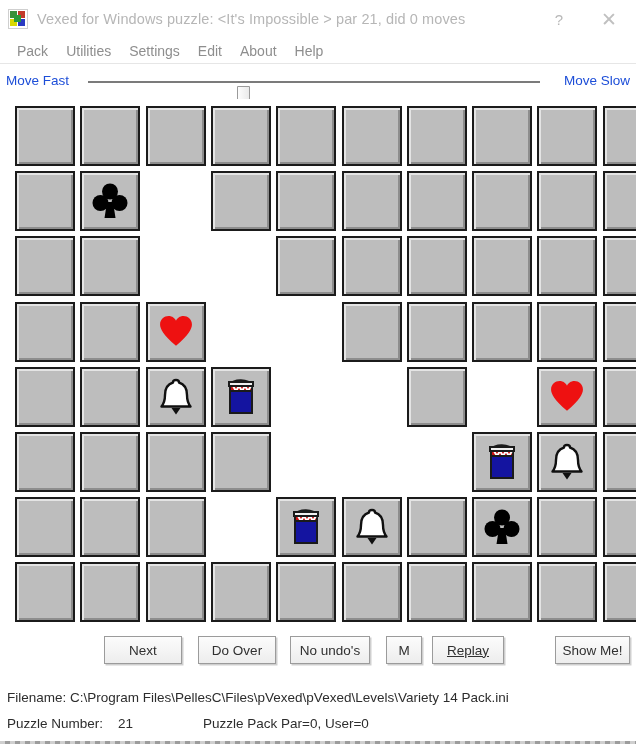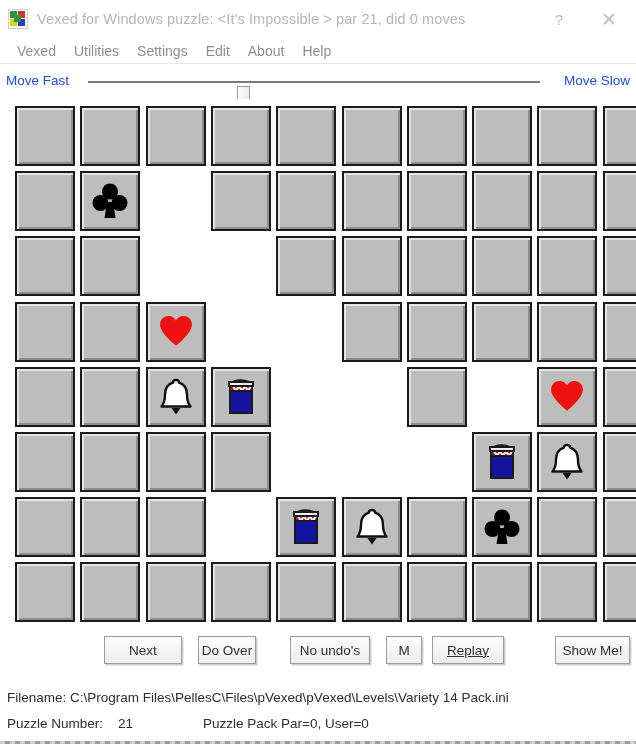--- a/index.html
+++ b/index.html
@@ -169,21 +169,21 @@
       <i class="ai5"></i>
   </div>
   <div class="title-text">Vexed for Windows  puzzle: &lt;It's Impossible &gt; par 21, did 0 moves</div>
   <div class="title-btns">
     <div class="tbtn">?</div>
     <div class="tbtn close">✕</div>
   </div>
 </div>
 
 <div class="menubar">
-  <div class="menuitem">Vexed</div>
+  <div class="menuitem">Pack</div>
   <div class="menuitem">Utilities</div>
   <div class="menuitem">Settings</div>
   <div class="menuitem">Edit</div>
   <div class="menuitem">About</div>
   <div class="menuitem">Help</div>
 </div>
 
 <div class="sliderrow">
   <div class="slabel left">Move Fast</div>
   <div class="strack">
@@ -339,21 +339,21 @@
     <div class="cell" style="left: 276px; top: 463px;"></div>
     <div class="cell" style="left: 342px; top: 463px;"></div>
     <div class="cell" style="left: 407px; top: 463px;"></div>
     <div class="cell" style="left: 472px; top: 463px;"></div>
     <div class="cell" style="left: 537px; top: 463px;"></div>
     <div class="cell" style="left: 603px; top: 463px;"></div>
   </div>
 
 <div class="btnrow">
     <div class="gbtn" style="left: 104px; width: 78px;">Next</div>
-    <div class="gbtn" style="left: 198px; width: 58px;">Do Over</div>
+    <div class="gbtn" style="left: 198px; width: 78px;">Do Over</div>
     <div class="gbtn" style="left: 290px; width: 80px;">No undo's</div>
     <div class="gbtn" style="left: 386px; width: 36px;">M</div>
     <div class="gbtn" style="left: 432px; width: 72px; text-decoration: underline;">Replay</div>
     <div class="gbtn" style="left: 516px; width: 75px; margin-left: 39px;">Show Me!</div>
   </div>
 
 <div class="status">
   <div class="stext sfile">Filename: C:\Program Files\PellesC\Files\pVexed\pVexed\Levels\Variety 14 Pack.ini</div>
   <div class="stext spnum-label">Puzzle Number:</div>
   <div class="stext spnum-val">21</div>

